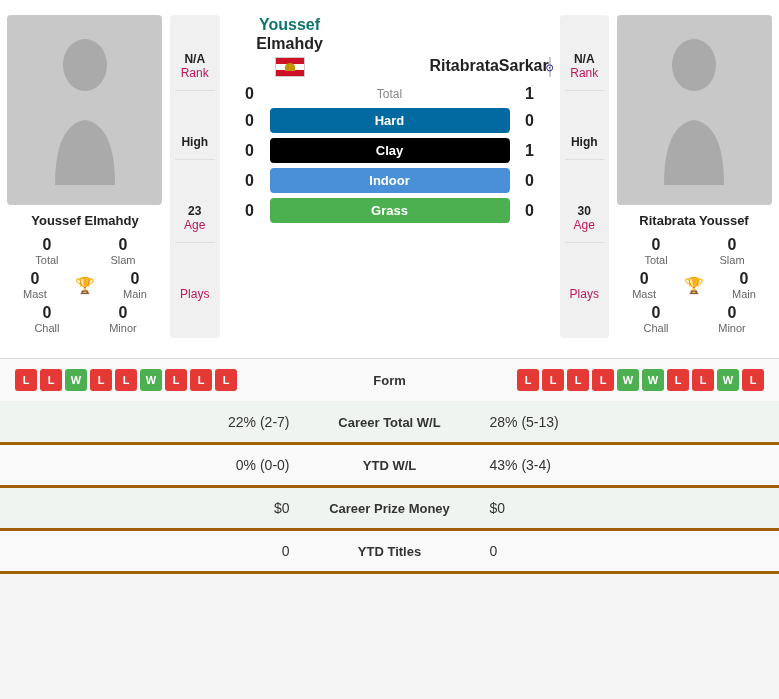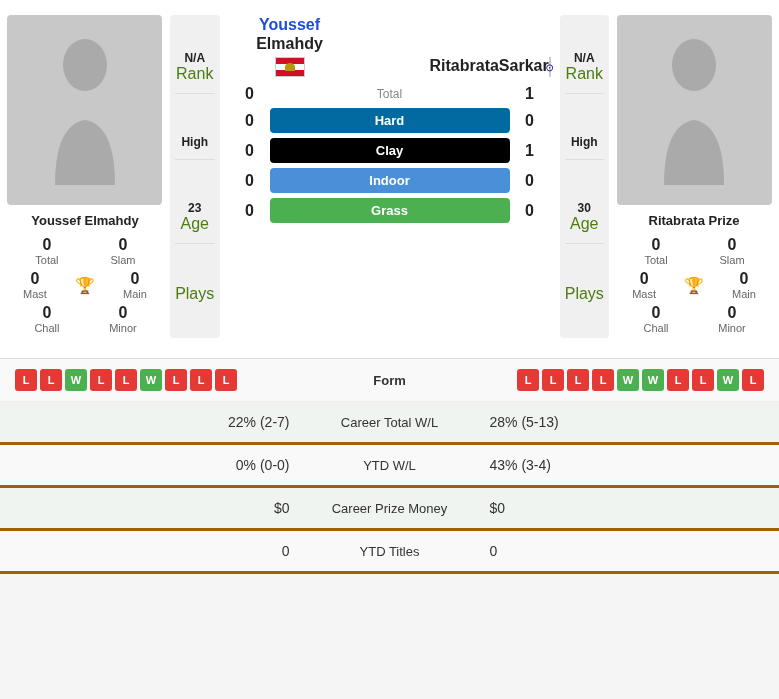--- a/index.html
+++ b/index.html
@@ -81,22 +81,22 @@
       border-bottom: none;
     }
     
     .middle-stat-value {
       font-size: 12px;
       font-weight: bold;
       color: #222;
     }
     
     .middle-stat-label {
-      font-size: 16px;
-      color: #4d7c0f;
+      font-size: 12px;
+      color: #be185d;
     }
     
     .flag {
       width: 28px;
       height: 18px;
       margin-top: 5px;
       border: 1px solid #ddd;
     }
     
     .flag-egypt {
@@ -223,21 +223,21 @@
       text-align: right;
       font-size: 14px;
       color: #333;
       padding-right: 20px;
     }
     
     .stat-row-center {
       width: 160px;
       text-align: center;
       font-size: 13px;
-      font-weight: normal;
+      font-weight: bold;
       color: #333;
     }
     
     .stat-row-right {
       flex: 1;
       text-align: left;
       font-size: 14px;
       color: #333;
       padding-left: 20px;
     }
@@ -315,21 +315,21 @@
       </div>
       <div class="middle-stat-block">
         <span class="middle-stat-label">Plays</span>
       </div>
     </div>
 
     <div style="flex:1;display:flex;flex-direction:column;align-items:stretch;padding:0 5px;">
 
       <div style="display:flex;justify-content:space-between;align-items:flex-end;margin-bottom:8px;">
         <div style="display:flex;flex-direction:column;align-items:center;width:120px;">
-          <span style="font-size:16px;font-weight:bold;text-align:center;color:#1d4ed8;line-height:1.2;">Youssef</span>
+          <span style="font-size:16px;font-weight:bold;text-align:center;color:#0f766e;line-height:1.2;">Youssef</span>
           <span style="font-size:16px;font-weight:bold;text-align:center;color:#222;line-height:1.2;">Elmahdy</span>
           <div class="flag flag-egypt" style="width:30px;height:20px;margin-top:4px;border:1px solid #ccc;"></div>
         </div>
         <div style="width:80px;"></div>
         <div style="display:flex;flex-direction:row;align-items:center;width:120px;justify-content:space-between;">
           <span style="font-size:16px;font-weight:bold;text-align:center;color:#222;line-height:1.2;">Ritabrata</span>
           <span style="font-size:16px;font-weight:bold;text-align:center;color:#222;line-height:1.2;">Sarkar</span>
           <div class="flag flag-india" style="width:30px;height:20px;margin-top:4px;border:1px solid #ccc;"></div>
         </div>
       </div>
@@ -383,21 +383,21 @@
       </div>
     </div>
 
     <div style="display:flex;flex-direction:column;align-items:center;width:175px;">
       <div class="player-photo">
         <svg class="player-silhouette" viewBox="0 0 90 160" xmlns="http://www.w3.org/2000/svg">
           <ellipse cx="45" cy="35" rx="22" ry="26" fill="#aaa"></ellipse>
           <path d="M15,155 Q15,95 45,90 Q75,95 75,155 Z" fill="#aaa"></path>
         </svg>
       </div>
-      <div class="player-name">Ritabrata Prize</div>
+      <div class="player-name">Ritabrata Youssef</div>
 
       <div style="display:flex;justify-content:center;gap:16px;width:100%;margin-bottom:4px;">
         <div class="stat-item">
           <span class="stat-value">0</span>
           <span class="stat-label">Total</span>
         </div>
         <div class="stat-item">
           <span class="stat-value">0</span>
           <span class="stat-label">Slam</span>
         </div>

